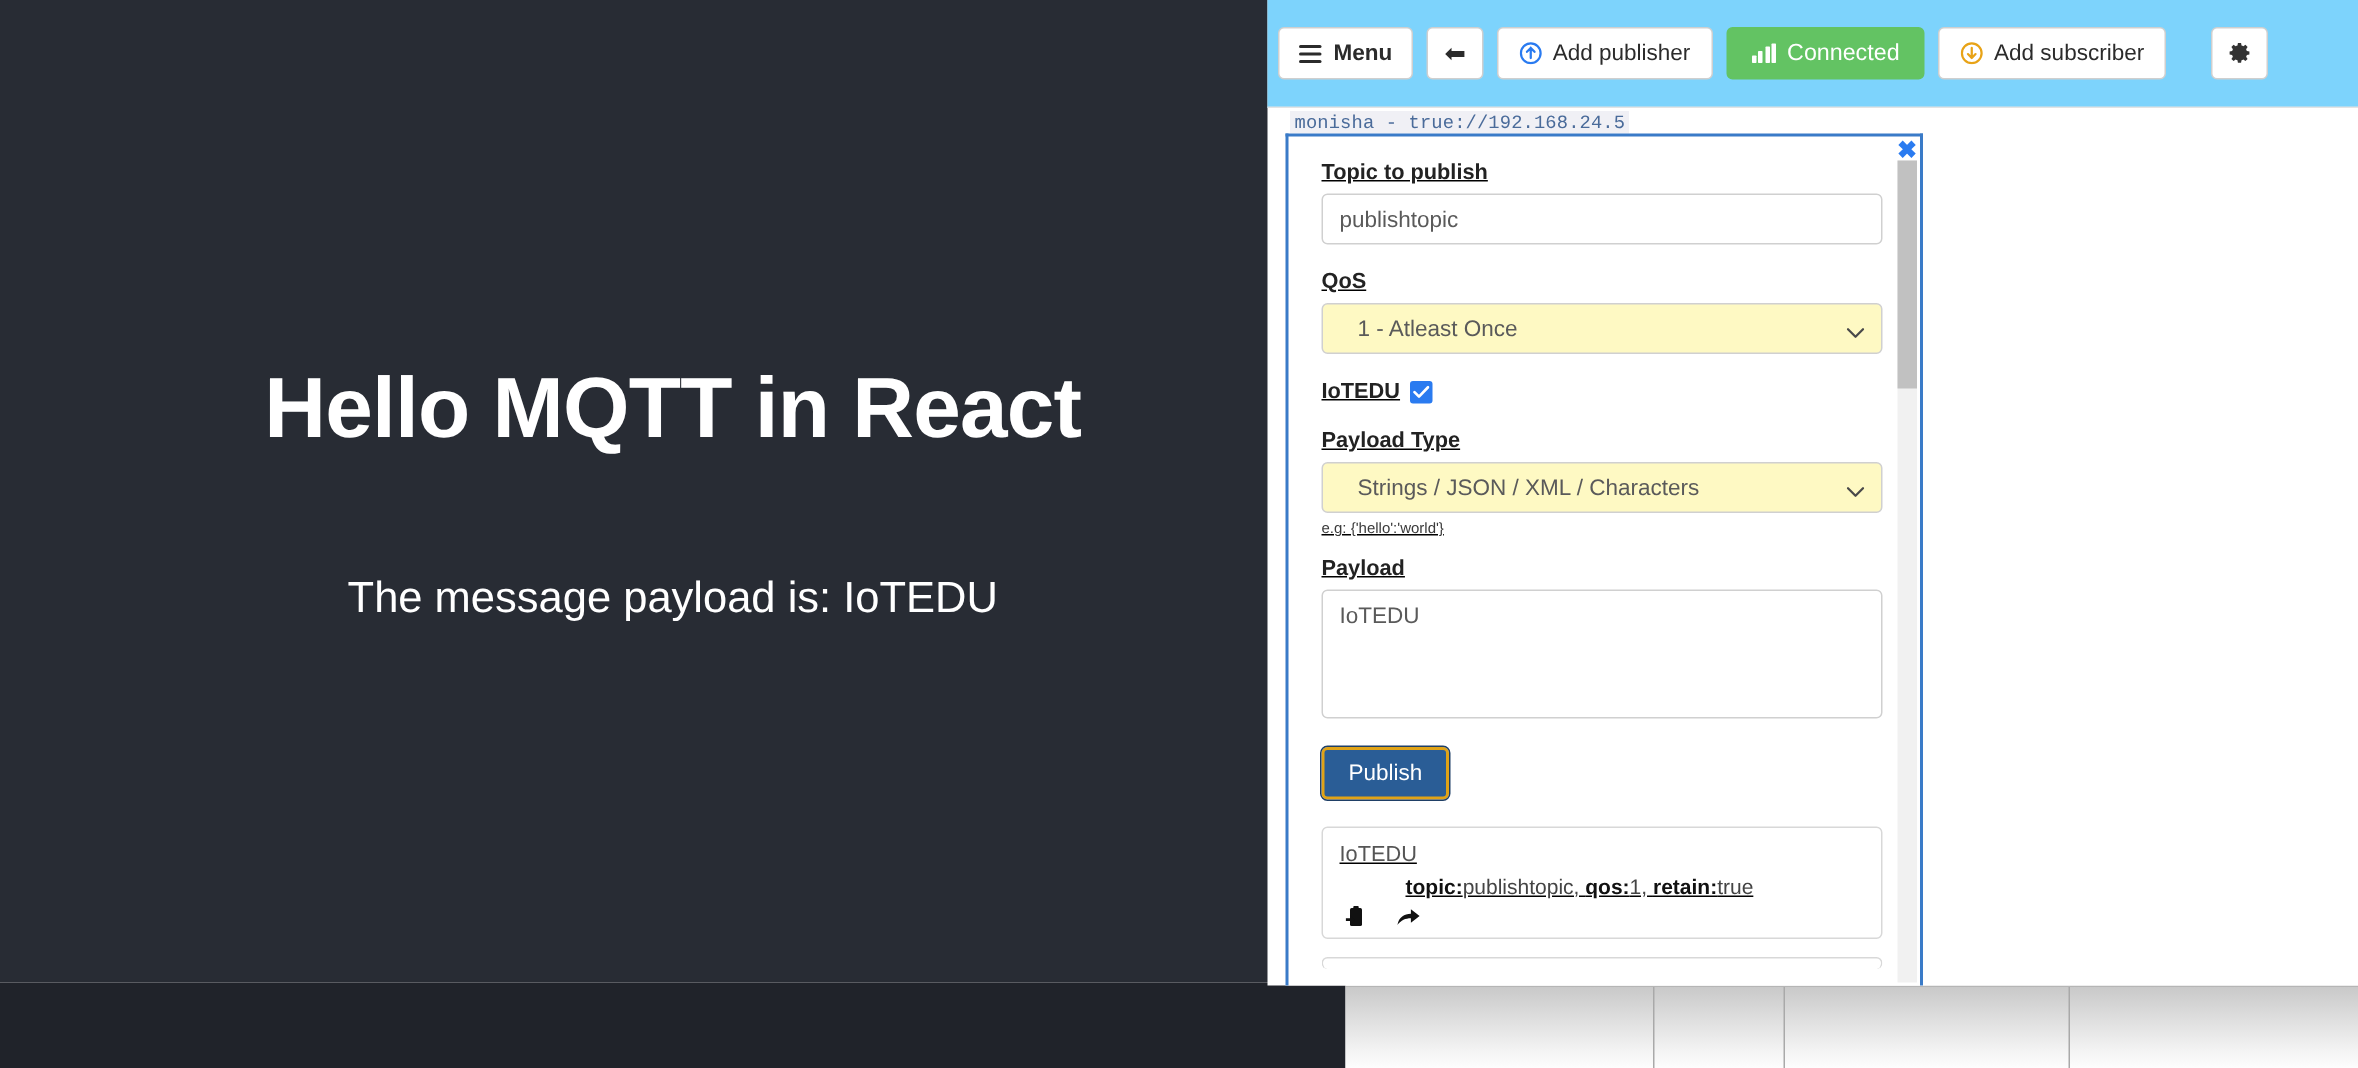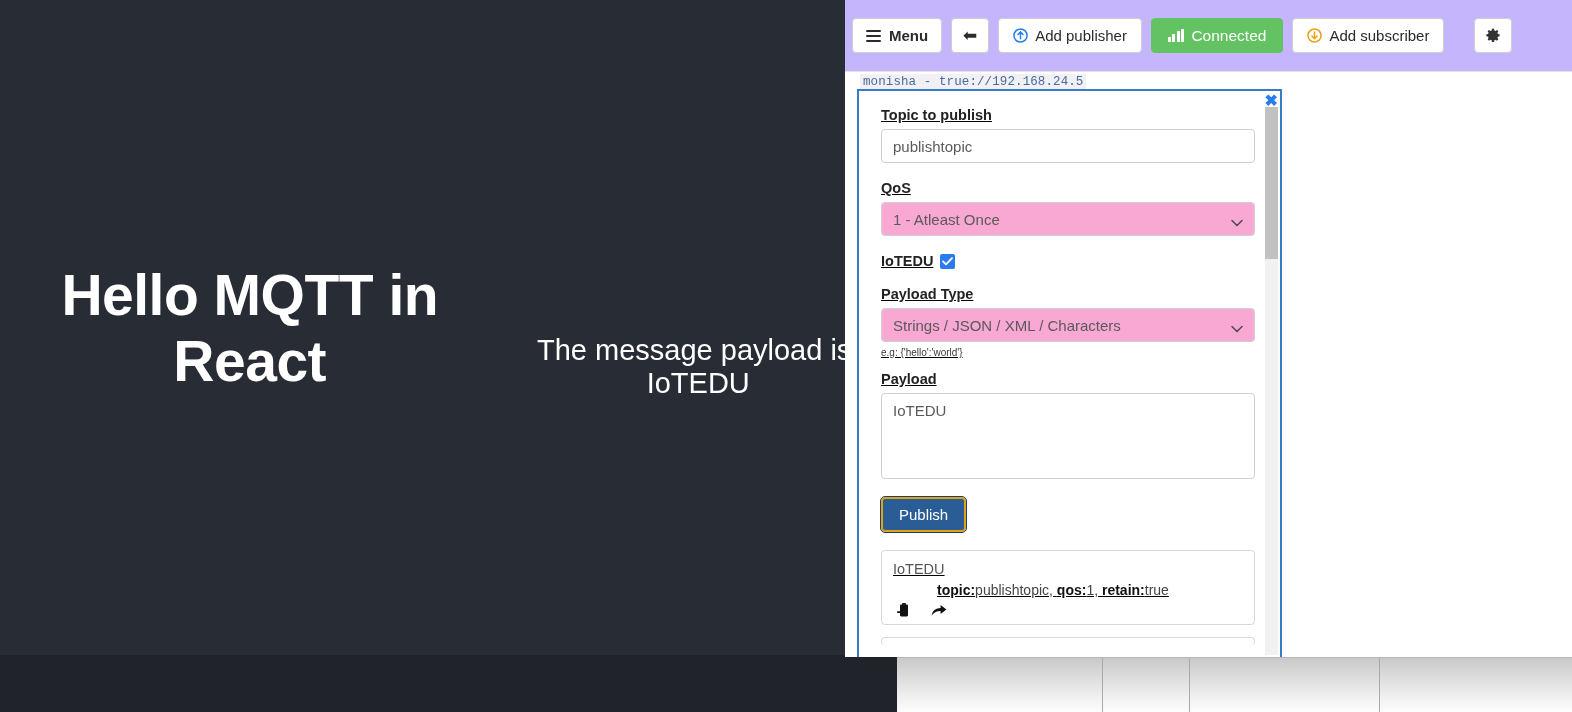--- a/index.html
+++ b/index.html
@@ -10,21 +10,21 @@
     font-family: "Liberation Sans", sans-serif;
     background: #ffffff;
   }
   #root { position: relative; width: 1572px; height: 712px; }
 
   
   .app-left {
     position: absolute; left: 0; top: 0;
     width: 897px; height: 655px;
     background: #282c34;
-    display: flex; flex-direction: row;
+    display: flex; flex-direction: column;
     align-items: center; justify-content: center;
   }
   .app-title {
     color: #ffffff;
     font-size: 57px;
     font-weight: bold;
     margin: 0 0 0 0;
     letter-spacing: -0.5px;
     text-align: center;
   }
@@ -55,21 +55,21 @@
 
   
   .tool {
     position: absolute; left: 845px; top: 0;
     width: 727px; height: 657px;
     background: #ffffff;
   }
   .toolbar {
     position: absolute; left: 0; top: 0;
     width: 727px; height: 72px;
-    background: #c4b5fd;
+    background: #7dd3fc;
     border-bottom: 1px solid #e3e3e3;
     display: flex; align-items: center;
     padding-left: 7px;
     gap: 9px;
   }
   .btn {
     height: 35px;
     background: #ffffff;
     border: 1px solid #cfcfcf;
     border-radius: 4px;
@@ -151,24 +151,24 @@
     font-size: 15px;
     color: #5a5a5a;
     background: #ffffff;
     outline: none;
     font-family: "Liberation Sans", sans-serif;
   }
   .sel {
     width: 374px; height: 34px;
     border: 1px solid #d0d0d0;
     border-radius: 4px;
-    padding: 0 11px;
+    padding: 0 23px;
     font-size: 15px;
     color: #5a5a5a;
-    background: #f9a8d4;
+    background: #fef9c3;
     -webkit-appearance: none;
     appearance: none;
     font-family: "Liberation Sans", sans-serif;
     outline: none;
   }
   .sel-wrap { position: relative; width: 374px; }
   .sel-caret {
     position: absolute; right: 12px; top: 12px;
     pointer-events: none;
   }

